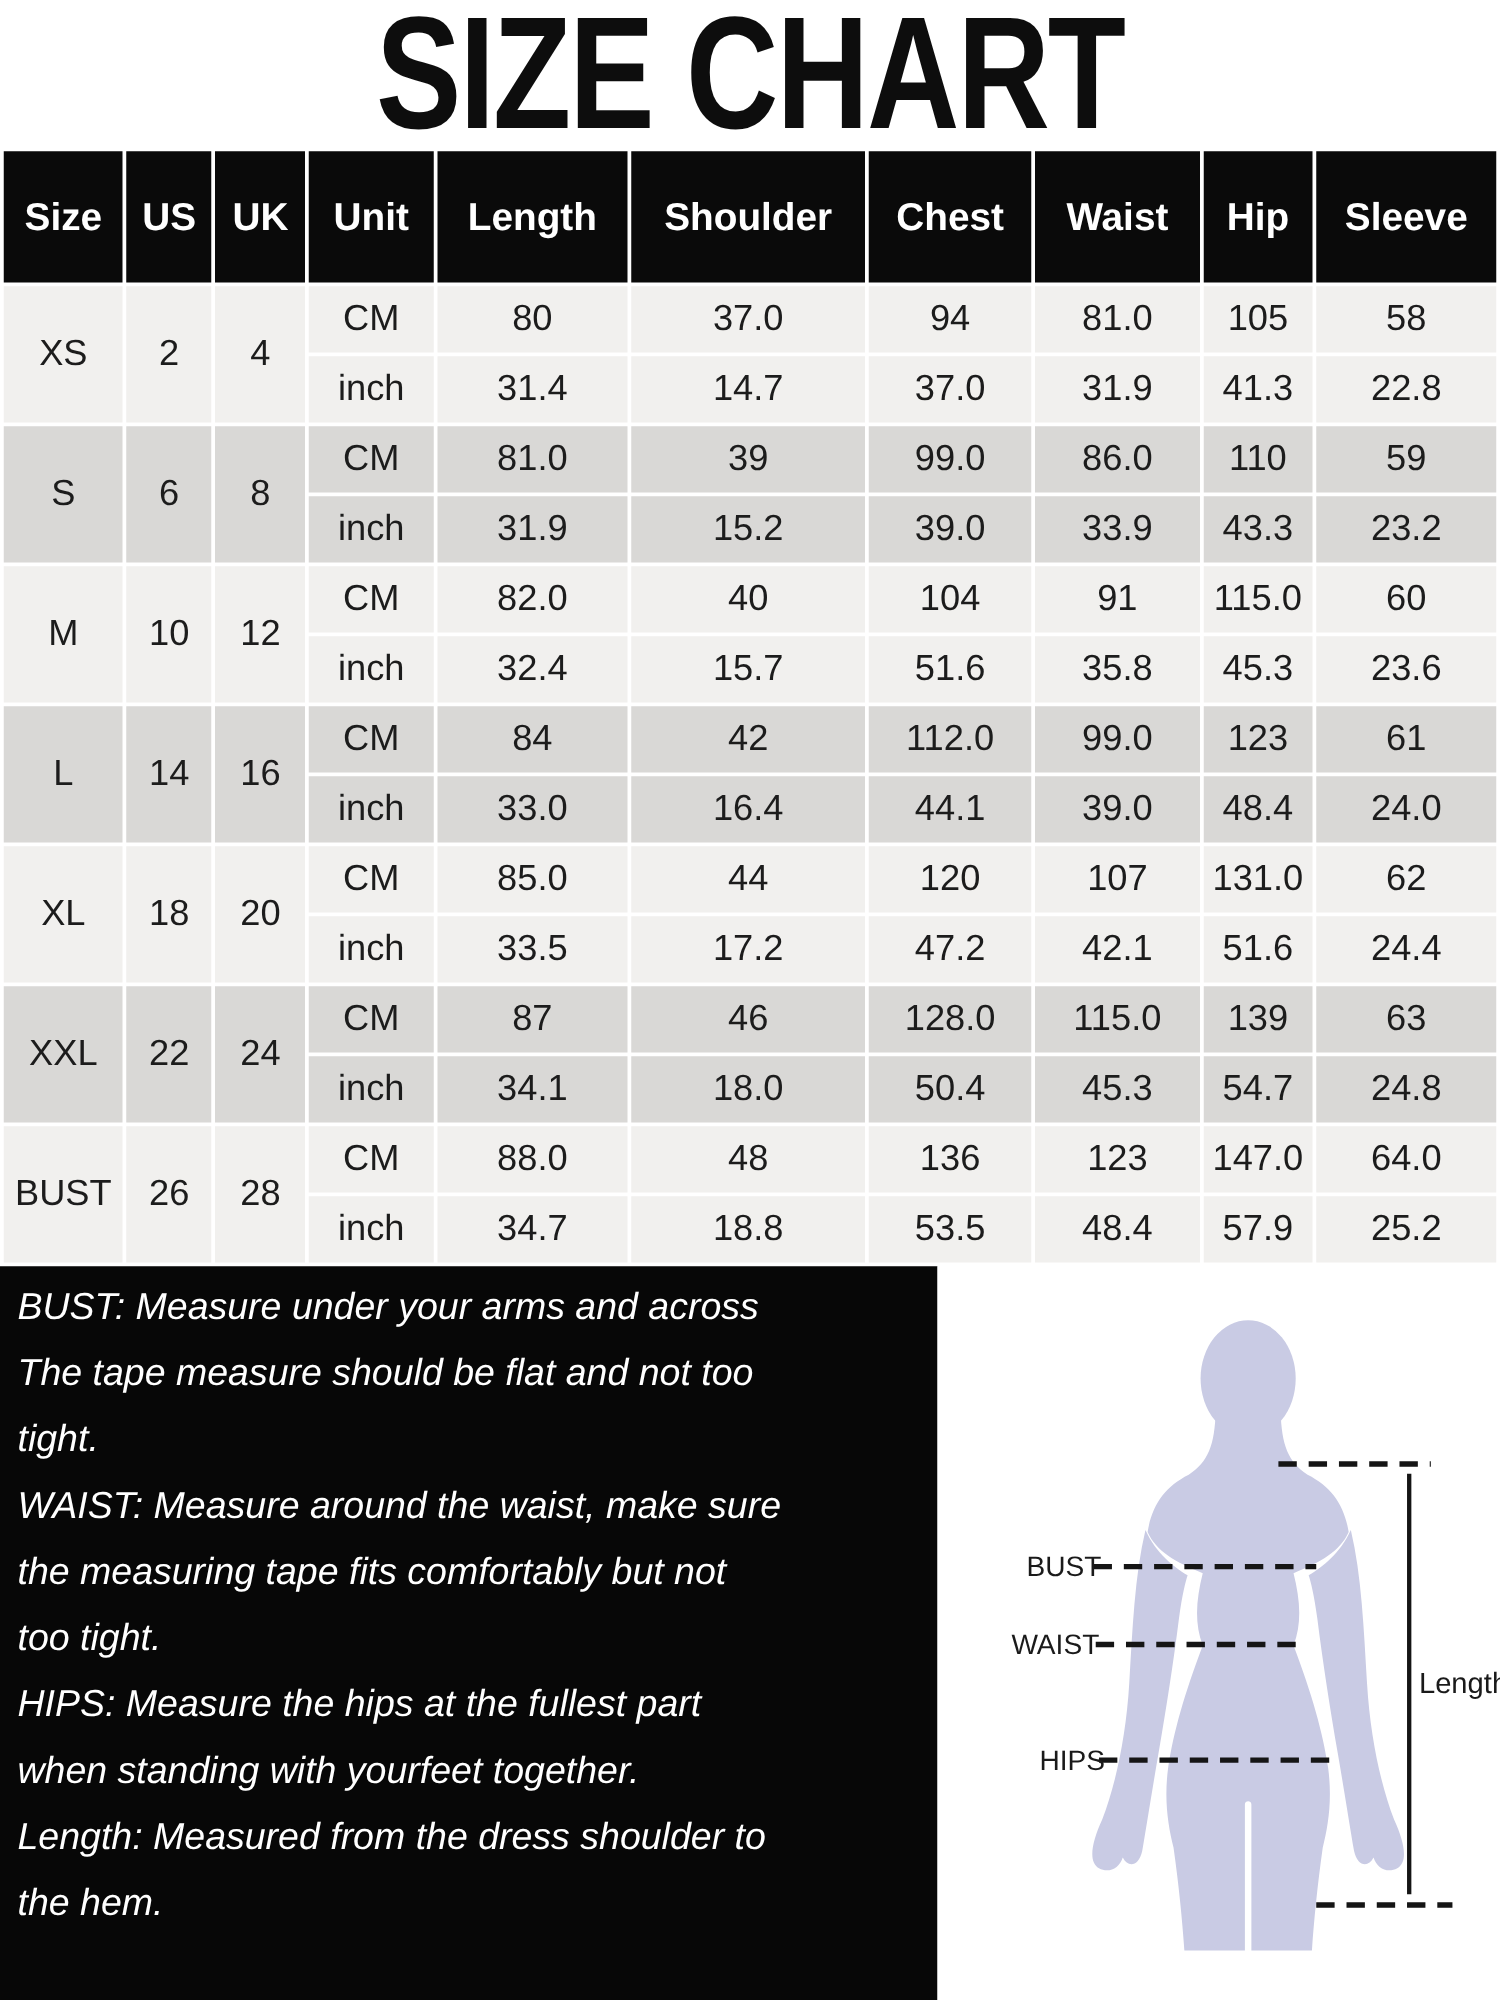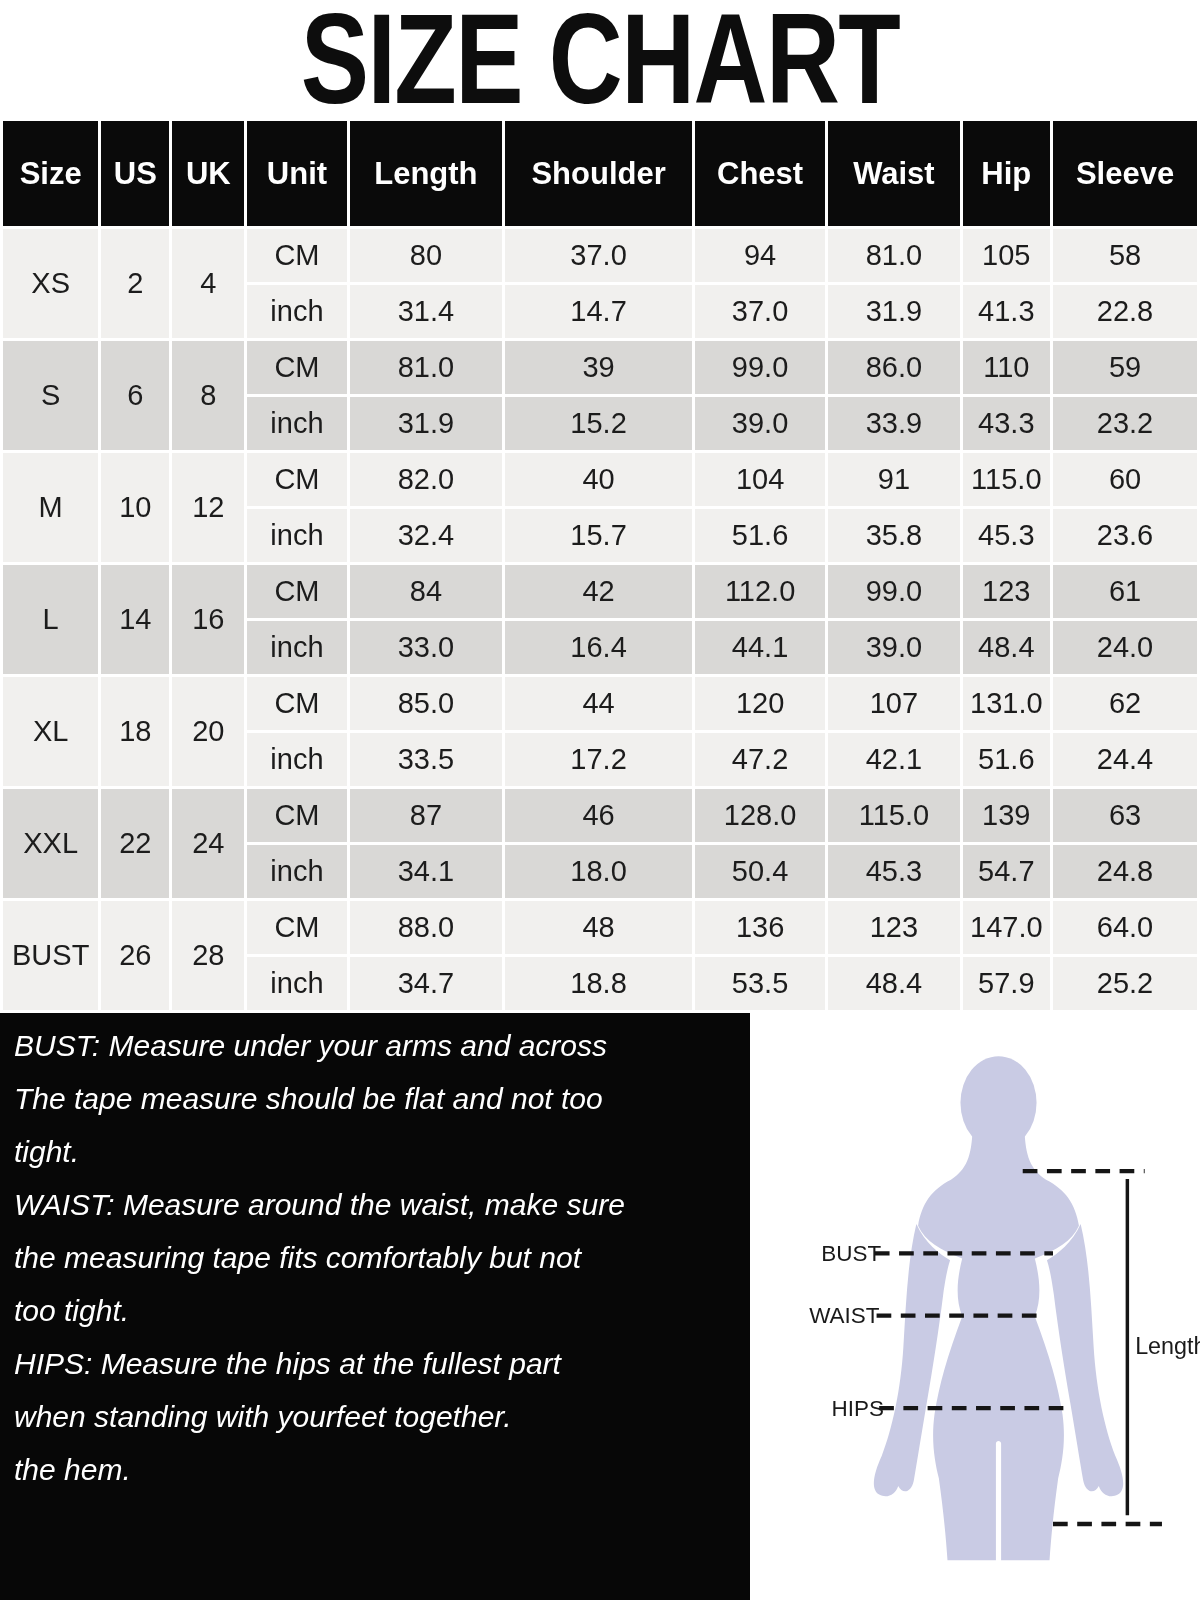--- a/index.html
+++ b/index.html
@@ -246,20 +246,21 @@
 <div class="bottom">
   <div class="instructions" id="instructions">
       <div class="instr-line">BUST: Measure under your arms and across</div>
       <div class="instr-line">The tape measure should be flat and not too</div>
       <div class="instr-line">tight.</div>
       <div class="instr-line">WAIST: Measure around the waist, make sure</div>
       <div class="instr-line">the measuring tape fits comfortably but not</div>
       <div class="instr-line">too tight.</div>
       <div class="instr-line">HIPS: Measure the hips at the fullest part</div>
       <div class="instr-line">when standing with yourfeet together.</div>
+      <div class="instr-line">Length: Measured from the dress shoulder to</div>
       <div class="instr-line">the hem.</div>
     </div>
 
   <div class="figure-panel">
     <svg viewBox="0 0 488 587" preserveAspectRatio="xMidYMid meet">
 
       <ellipse class="body-fill" cx="255" cy="58" rx="44" ry="54"></ellipse>
       <path class="body-fill" d="M 225,88
            C 224,120 218,135 200,147
            C 178,158 166,175 162,200

